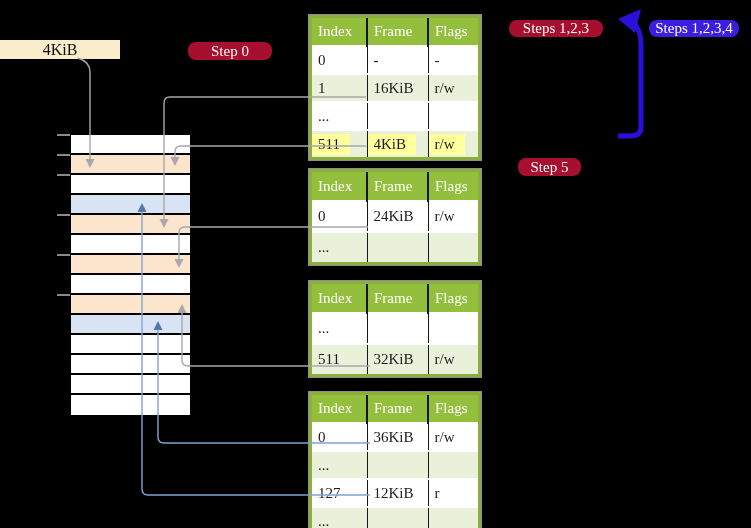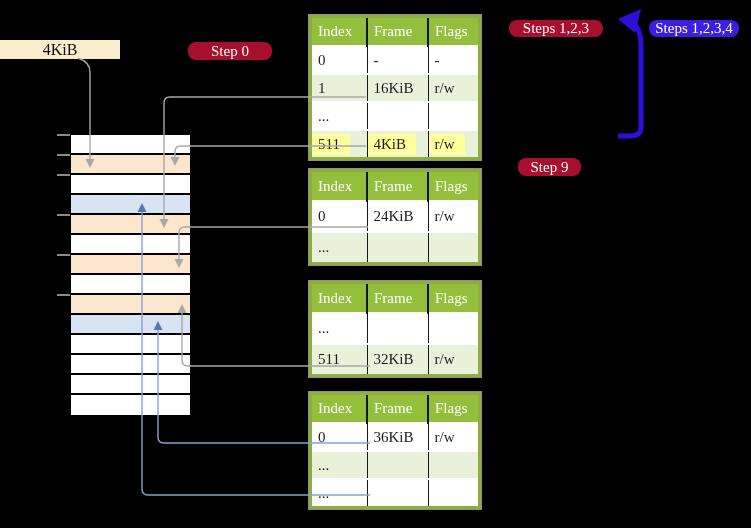--- a/index.html
+++ b/index.html
@@ -60,21 +60,21 @@
 </head>
 <body>
 
 <div class="canvas">
 
   <div class="frame-box">4KiB</div>
 
   <div class="steplabel red  lbl-step0">Step 0</div>
   <div class="steplabel red  lbl-steps123">Steps 1,2,3</div>
   <div class="steplabel blue lbl-steps1234">Steps 1,2,3,4</div>
-  <div class="steplabel red  lbl-step4">Step 9</div>
+  <div class="steplabel red  lbl-step4">Step 5</div>
 
   <div class="tick" style="top:134px"></div>
   <div class="tick" style="top:154px"></div>
   <div class="tick" style="top:174px"></div>
   <div class="tick" style="top:214px"></div>
   <div class="tick" style="top:254px"></div>
   <div class="tick" style="top:294px"></div>
 
   <div class="memory-strip">
     <div class="mrow" data-color="white"></div>
@@ -202,20 +202,25 @@
         <td><span>0</span></td>
         <td><span>36KiB</span></td>
         <td><span>r/w</span></td>
       </tr>
       <tr>
         <td><span>...</span></td>
         <td><span></span></td>
         <td><span></span></td>
       </tr>
       <tr>
+        <td><span>127</span></td>
+        <td><span>12KiB</span></td>
+        <td><span>r</span></td>
+      </tr>
+      <tr>
         <td><span>...</span></td>
         <td><span></span></td>
         <td><span></span></td>
       </tr>
     </tbody>
   </table>
 
   <svg class="overlay" width="751" height="528" viewBox="0 0 751 528">
 
     <g>

